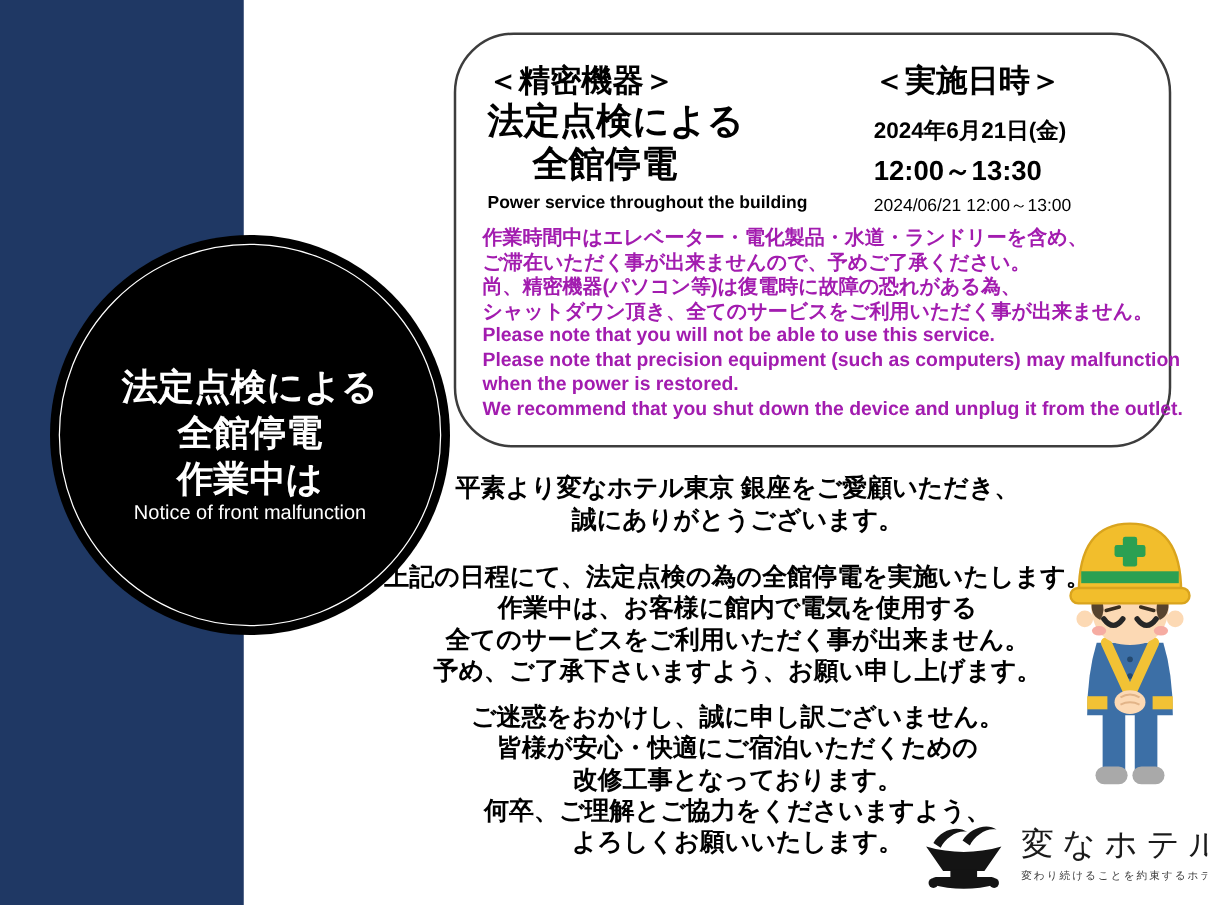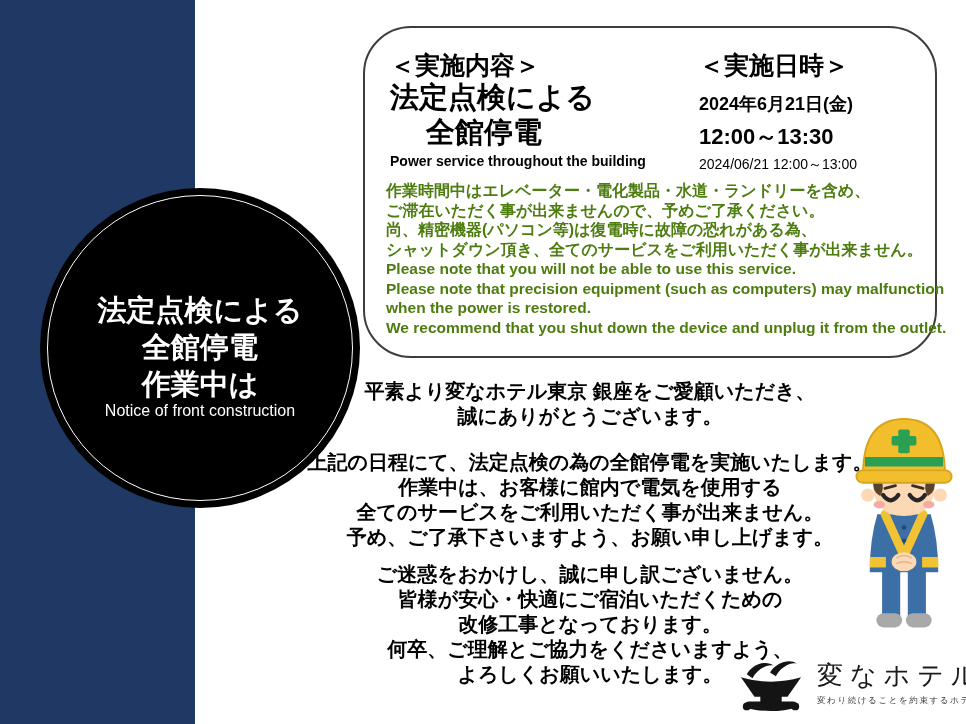--- a/index.html
+++ b/index.html
@@ -33,21 +33,21 @@
   }
   .ib-left { position:absolute; left:25px; top:22px; }
   .ib-head { font-size:25px; font-weight:bold; line-height:30px; white-space:nowrap; }
   .ib-title { font-size:29px; font-weight:bold; line-height:35px; white-space:nowrap; }
   .ib-title-indent { padding-left:36px; }
   .ib-sub { font-size:14px; font-weight:bold; line-height:16px; margin-top:3px; white-space:nowrap; }
   .ib-right { position:absolute; left:334px; top:22px; }
   .ib-date { font-size:18px; font-weight:bold; line-height:24px; margin-top:12px; white-space:nowrap; }
   .ib-time { font-size:22px; font-weight:bold; line-height:24px; margin-top:9px; white-space:nowrap; }
   .ib-datetime-sub { font-size:14px; font-weight:normal; line-height:16px; margin-top:7px; white-space:nowrap; }
-  .warn { position:absolute; left:21px; top:153px; color:#4d7c0f; font-weight:bold; }
+  .warn { position:absolute; left:21px; top:153px; color:#a21caf; font-weight:bold; }
   .warn-jp { font-size:16px; line-height:19.5px; white-space:nowrap; }
   .warn-en { font-size:15.5px; line-height:19.5px; white-space:nowrap; }
 
   
   .body-text { position:absolute; left:210px; top:379px; width:760px; text-align:center; font-weight:bold; }
   .body-line { font-size:20px; line-height:25px; white-space:nowrap; }
   .para2 { margin-top:21px; }
   .para3 { margin-top:12px; }
 
   
@@ -66,27 +66,27 @@
 <div class="page">
 
   <div class="navy-band"></div>
 
   <div class="badge">
     <div class="badge-ring"></div>
     <div class="badge-content">
       <div class="badge-line">法定点検による</div>
       <div class="badge-line">全館停電</div>
       <div class="badge-line">作業中は</div>
-      <div class="badge-sub">Notice of front construction</div>
+      <div class="badge-sub">Notice of front malfunction</div>
     </div>
   </div>
 
   <div class="info-box">
     <div class="ib-left">
-      <div class="ib-head">＜実施内容＞</div>
+      <div class="ib-head">＜精密機器＞</div>
       <div class="ib-title">法定点検による</div>
       <div class="ib-title ib-title-indent">全館停電</div>
       <div class="ib-sub">Power service throughout the building</div>
     </div>
     <div class="ib-right">
       <div class="ib-head">＜実施日時＞</div>
       <div class="ib-date">2024年6月21日(金)</div>
       <div class="ib-time">12:00～13:30</div>
       <div class="ib-datetime-sub">2024/06/21 12:00～13:00</div>
     </div>

